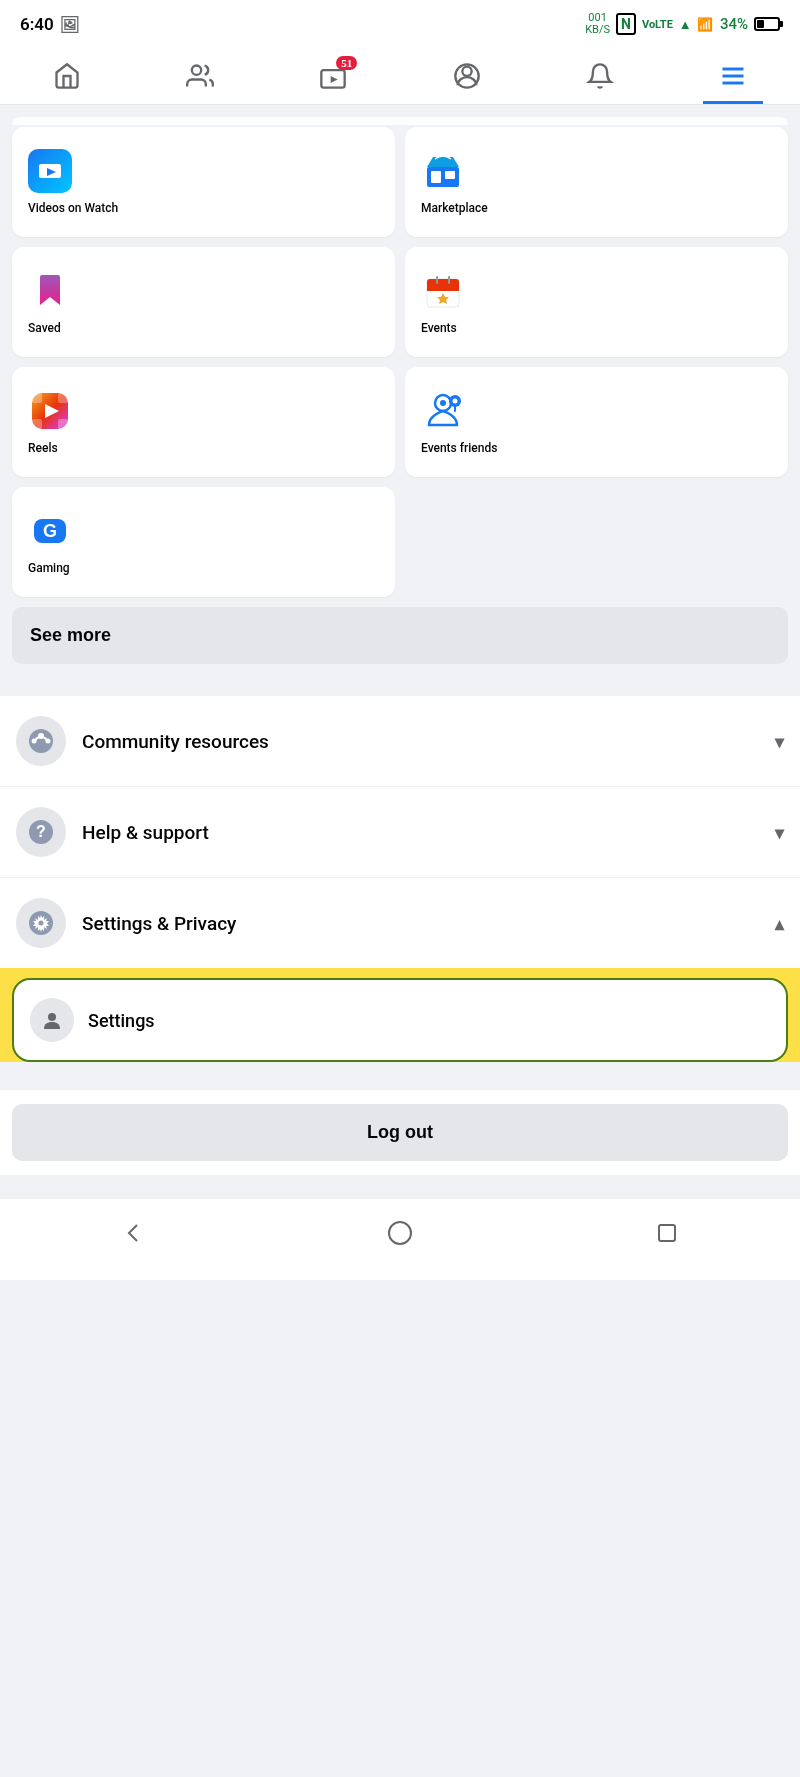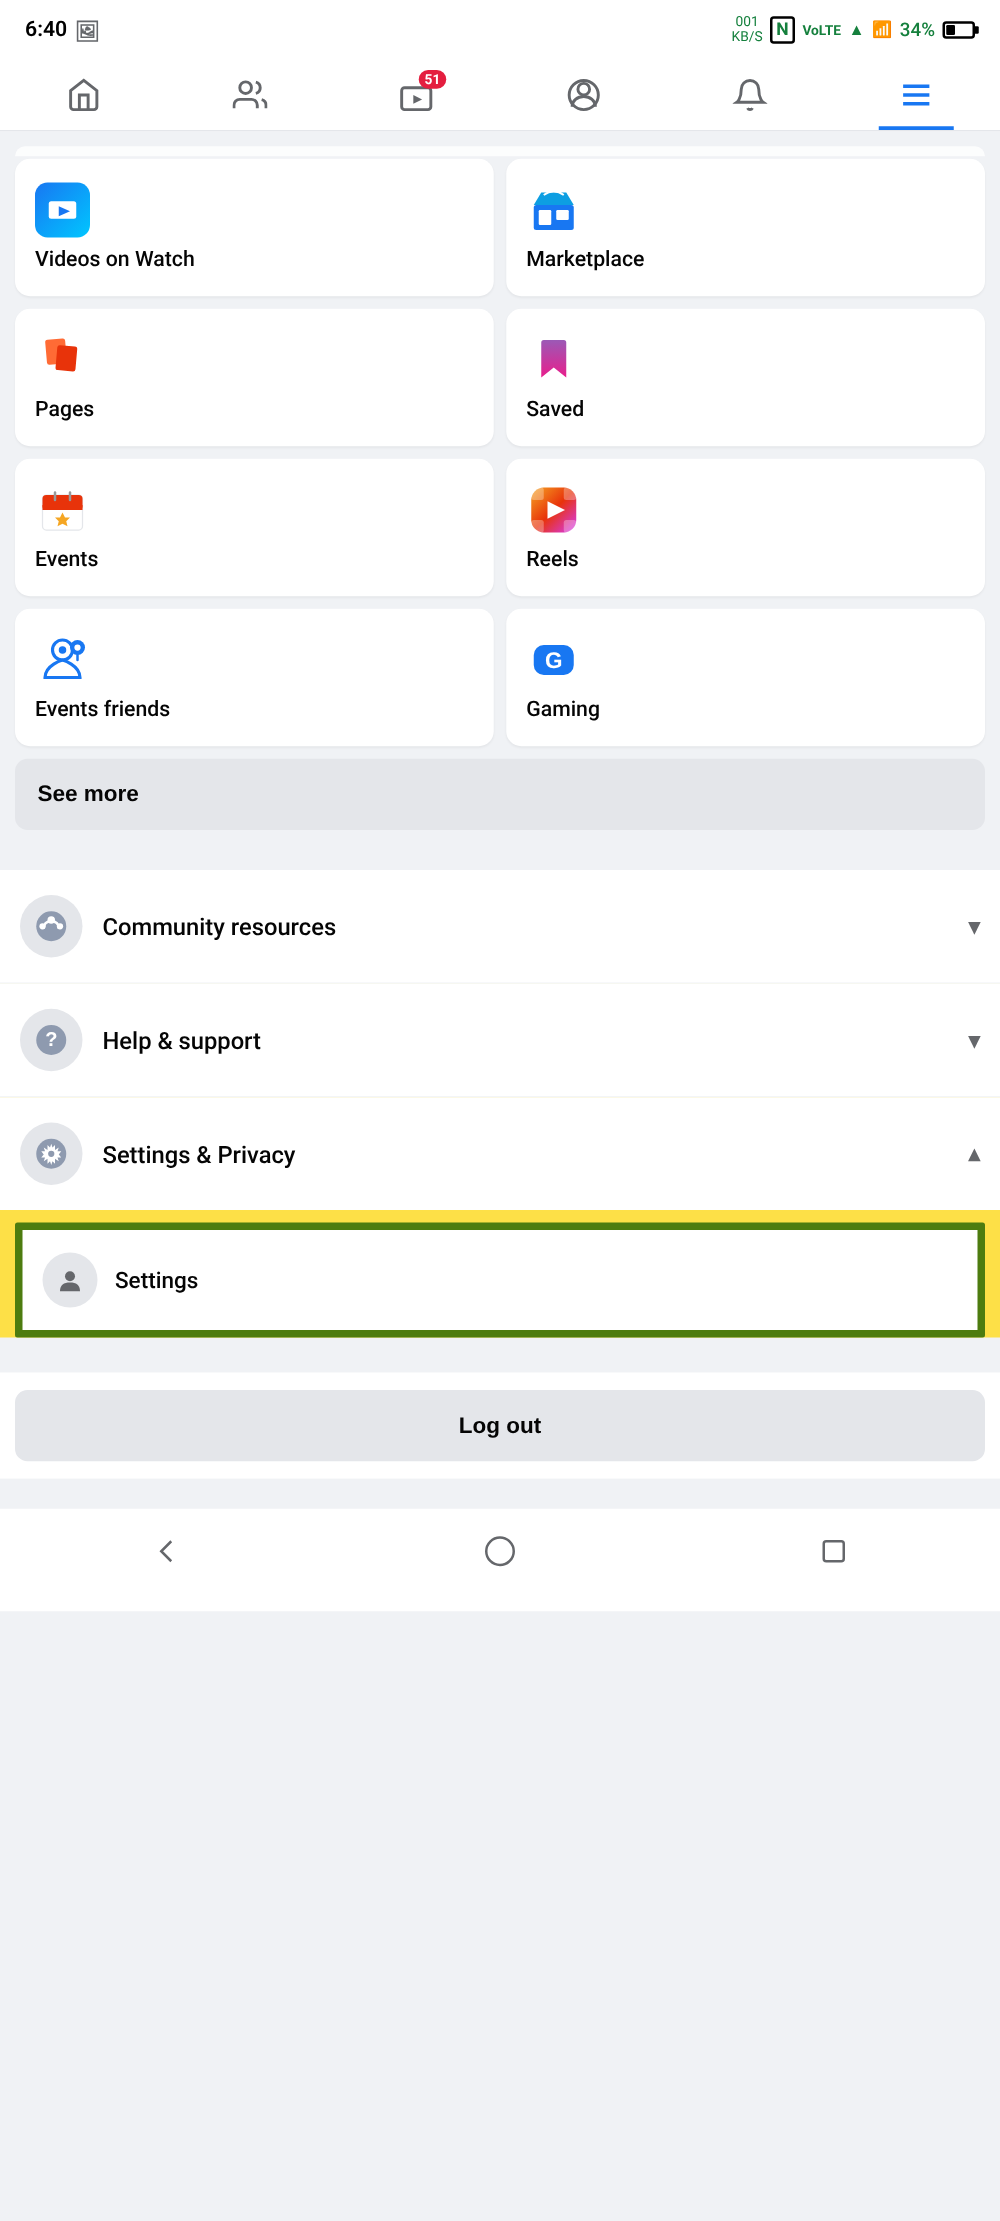--- a/index.html
+++ b/index.html
@@ -66,20 +66,21 @@
 
     
     .nav-bar {
       background: white;
       display: flex;
       justify-content: space-around;
       align-items: center;
       padding: 10px 0;
       border-bottom: 1px solid #e4e6ea;
       position: relative;
+      font-family: Liberation Serif, serif;
     }
     .nav-item {
       display: flex;
       flex-direction: column;
       align-items: center;
       cursor: pointer;
       padding: 4px 16px;
       position: relative;
     }
     .nav-item.active::after {
@@ -126,21 +127,21 @@
       display: flex;
       flex-direction: column;
       align-items: flex-start;
       cursor: pointer;
       box-shadow: 0 1px 2px rgba(0,0,0,0.05);
       min-height: 110px;
       justify-content: center;
     }
 
     .menu-card-label {
-      font-size: 17px;
+      font-size: 12px;
       font-weight: 500;
       color: #050505;
       margin-top: 8px;
     }
 
     
     .icon-watch {
       width: 44px;
       height: 44px;
       background: linear-gradient(135deg, #1877f2, #00c6ff);
@@ -213,22 +214,22 @@
     }
 
     
     .settings-sub-item {
       display: flex;
       align-items: center;
       padding: 18px 16px;
       background: white;
       cursor: pointer;
       margin: 10px 12px;
-      border-radius: 2px;
-      border: 6px solid #4d7c0f;
+      border-radius: 18px;
+      border: 2px solid #4d7c0f;
     }
 
     .settings-sub-icon {
       width: 44px;
       height: 44px;
       border-radius: 50%;
       background: #e4e6ea;
       display: flex;
       align-items: center;
       justify-content: center;
@@ -384,30 +385,20 @@
           <rect x="10" y="22" width="10" height="12" rx="1" fill="white"></rect>
           <rect x="24" y="22" width="10" height="8" rx="1" fill="white"></rect>
           <path d="M6 18 L12 8 L32 8 L38 18 Z" fill="#0d9ee2"></path>
 
           <path d="M14 10 Q22 4 30 10" fill="none" stroke="white" stroke-width="1.5"></path>
         </svg>
       </div>
       <span class="menu-card-label">Marketplace</span>
     </div>
 
-    <div class="menu-card">
-      <div style="width:44px;height:44px;display:flex;align-items:center;justify-content:center;">
-        <svg width="44" height="44" viewBox="0 0 44 44">
-
-          <rect x="8" y="6" width="16" height="20" rx="2" fill="#ff6b35" transform="rotate(-5 8 6)"></rect>
-          <rect x="18" y="10" width="16" height="20" rx="2" fill="#e8330a" transform="rotate(5 18 10)"></rect>
-        </svg>
-      </div>
-      <span class="menu-card-label">Pages</span>
-    </div>
 
     <div class="menu-card">
       <div style="width:44px;height:44px;display:flex;align-items:center;justify-content:center;">
         <svg width="44" height="44" viewBox="0 0 44 44">
 
           <defs>
             <linearGradient id="savedGrad" x1="0" y1="0" x2="0" y2="1">
               <stop offset="0%" stop-color="#9b59b6"></stop>
               <stop offset="100%" stop-color="#e91e8c"></stop>
             </linearGradient>

